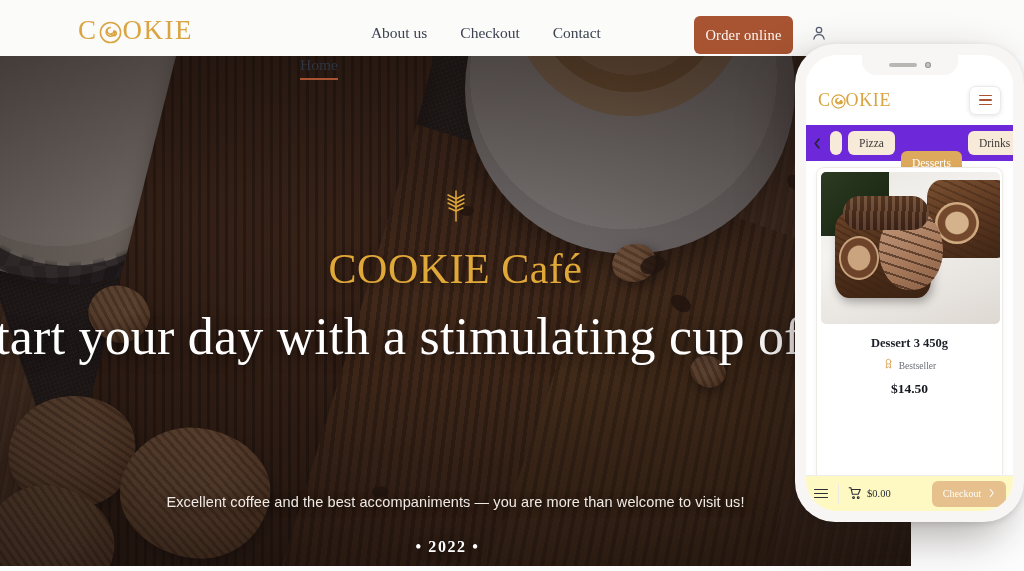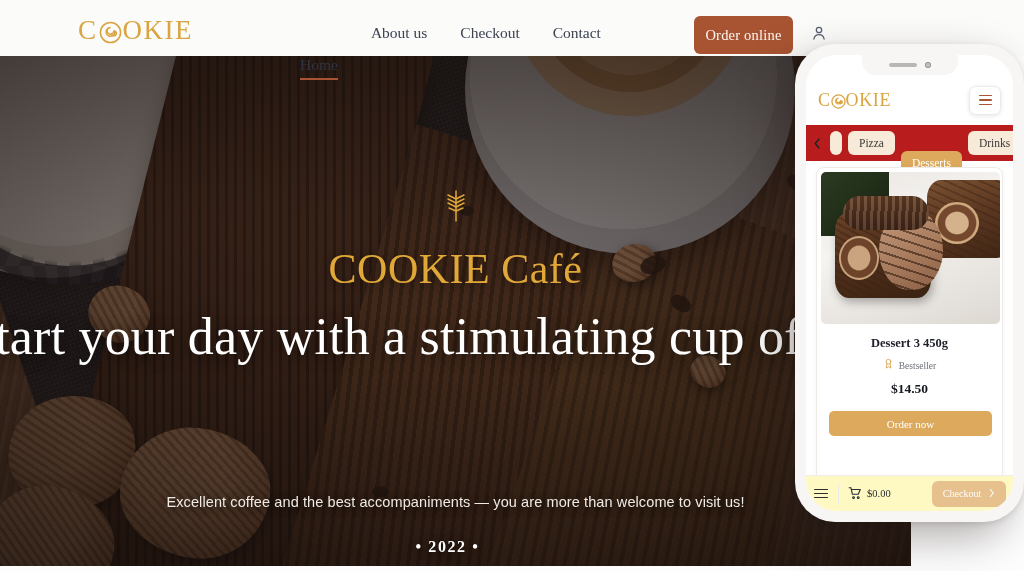--- a/index.html
+++ b/index.html
@@ -202,21 +202,21 @@
   .burger-btn{
     width:30px;height:27px;border-radius:7px;background:#fff;border:1px solid #eceae7;
     box-shadow:0 1px 4px rgba(0,0,0,.10);
     display:flex;flex-direction:column;align-items:center;justify-content:center;gap:3px;cursor:pointer;
   }
   .burger-btn i{display:block;width:13px;height:1.6px;background:#a85432;border-radius:1px;}
 
   .ph-cats{
     position:absolute;left:0;top:70px;width:207px;height:36px;
     display:flex;align-items:center;gap:6px;padding-left:4px;box-sizing:border-box;
-    background:#b91c1c;
+    background:#6d28d9;
   }
   .cat-prev{
     width:14px;height:22px;flex:0 0 auto;display:flex;align-items:center;justify-content:center;
     color:#20242c;font-size:13px;cursor:pointer;
   }
   .pill{
     height:24px;border-radius:6px;display:flex;align-items:center;justify-content:center;
     font-family:"Liberation Serif", serif;font-size:11.5px;padding:0 11px;white-space:nowrap;cursor:pointer;
     background:#f7ead9;color:#3b3a38;
   }
@@ -439,21 +439,20 @@
         <div class="card-badge">
           <span>
             <svg viewBox="0 0 24 24" width="11" height="11" fill="none" stroke="#dda95c" stroke-width="2.1" stroke-linecap="round" stroke-linejoin="round">
               <circle cx="12" cy="8" r="5.2"></circle>
               <polyline points="8.4,12.8 7,22 12,19 17,22 15.6,12.8"></polyline>
             </svg>
           </span>
           <span>Bestseller</span>
         </div>
         <div class="card-price">$14.50</div>
-        <button class="btn-order-now">Order now</button>
       </div>
 
       <div class="ph-bottom">
         <div class="bb-burger">
             <i></i>
             <i></i>
             <i></i>
           </div>
         <span class="bb-divider"></span>
         <div class="bb-cart">

